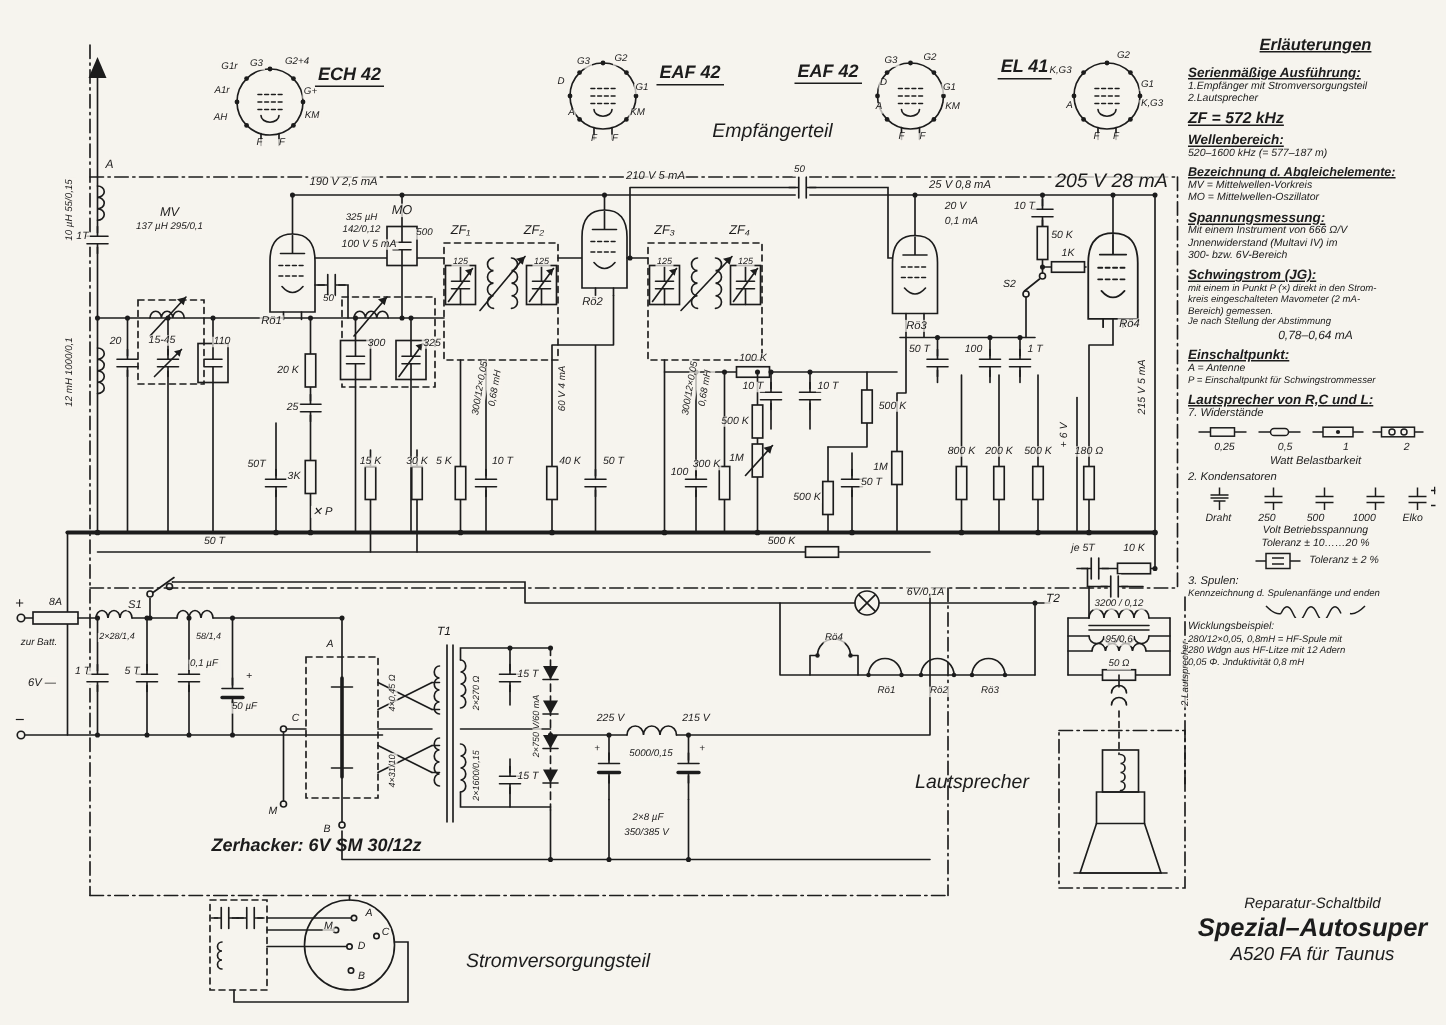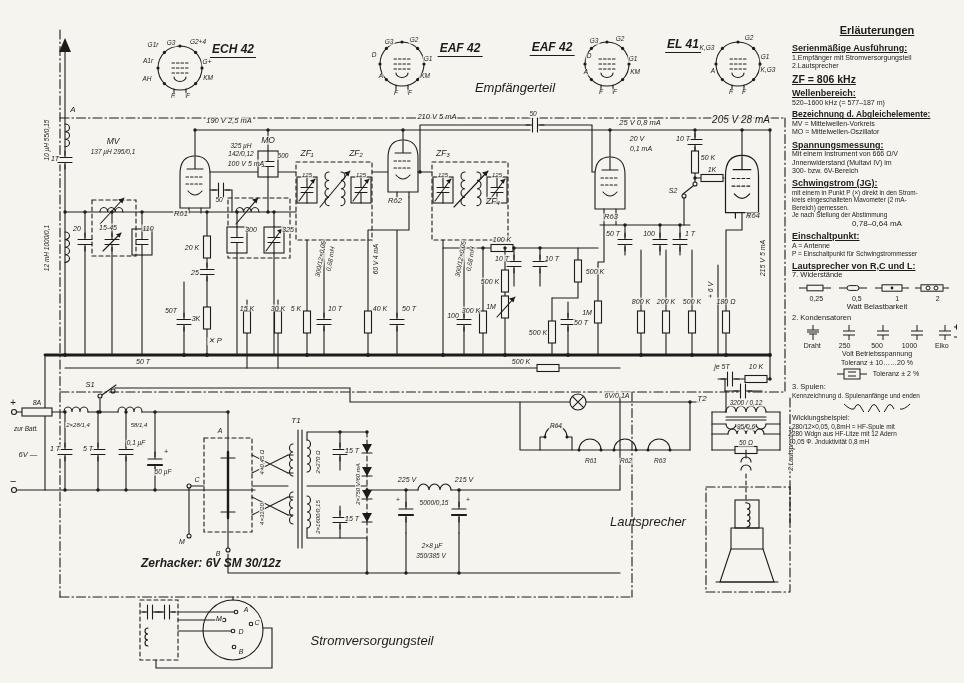--- a/index.html
+++ b/index.html
@@ -9,21 +9,21 @@
   
   .slabel{position:absolute;white-space:nowrap;font-style:italic;line-height:1;
           color:#1c1c1c;background:rgba(246,244,238,.72);padding:0 1px;}
   
   .sec-label{position:absolute;transform:translate(-50%,-50%);white-space:nowrap;
              font-style:italic;color:#1c1c1c;}
   .tube-name{font-weight:bold;font-size:12px;border-bottom:1.3px solid #1c1c1c;padding:0 2px 1px;}
   .big13{font-size:13px;}
   .big12b{font-size:12px;font-weight:bold;}
   
-  .sidebar{position:absolute;left:792px;top:24px;width:170px;line-height:1.18;}
+  .sidebar{position:absolute;left:792px;top:24px;width:170px;font-style:italic;line-height:1.18;}
   .sb-title{font-size:11px;font-weight:bold;text-decoration:underline;text-align:center;margin-bottom:6px;}
   .sb-h{font-size:9px;font-weight:bold;text-decoration:underline;margin-top:3px;}
   .sb-h2{font-size:10.5px;font-weight:bold;text-decoration:underline;margin-top:3px;}
   .sb-t{font-size:7px;}
   .sb-ts{font-size:6.4px;}
   .sb-c{text-align:center;}
   .sb-row{display:flex;justify-content:space-between;font-size:7px;padding:0 4px;}
   .sb-row span{flex:1;text-align:center;}
   .sb-svg{display:block;margin:1px auto 0;}
   .sb-inline{display:flex;align-items:center;justify-content:center;gap:4px;font-size:7px;}
@@ -501,21 +501,21 @@
       <span class="slabel" style="left: 278px; top: 308px; font-size: 7px; transform: translate(-50%, -50%);">30 K</span>
       <span class="slabel" style="left: 296px; top: 308px; font-size: 7px; transform: translate(-50%, -50%);">5 K</span>
       <span class="slabel" style="left: 335px; top: 308px; font-size: 7px; transform: translate(-50%, -50%);">10 T</span>
       <span class="slabel" style="left: 380px; top: 308px; font-size: 7px; transform: translate(-50%, -50%);">40 K</span>
       <span class="slabel" style="left: 409px; top: 308px; font-size: 7px; transform: translate(-50%, -50%);">50 T</span>
       <span class="slabel" style="left: 143px; top: 361px; font-size: 7px; transform: translate(-50%, -50%);">50 T</span>
       <span class="slabel" style="left: 521px; top: 361px; font-size: 7px; transform: translate(-50%, -50%);">500 K</span>
       <span class="slabel" style="left: 307px; top: 153px; font-size: 8.5px; transform: translate(-50%, -50%);">ZF₁</span>
       <span class="slabel" style="left: 356px; top: 153px; font-size: 8.5px; transform: translate(-50%, -50%);">ZF₂</span>
       <span class="slabel" style="left: 443px; top: 153px; font-size: 8.5px; transform: translate(-50%, -50%);">ZF₃</span>
-      <span class="slabel" style="left: 493px; top: 153px; font-size: 8.5px; transform: translate(-50%, -50%); margin-top: 48px;">ZF₄</span>
+      <span class="slabel" style="left: 493px; top: 153px; font-size: 8.5px; transform: translate(-50%, -50%);">ZF₄</span>
       <span class="slabel" style="left: 307px; top: 175px; font-size: 6px; transform: translate(-50%, -50%);">125</span>
       <span class="slabel" style="left: 361px; top: 175px; font-size: 6px; transform: translate(-50%, -50%);">125</span>
       <span class="slabel" style="left: 443px; top: 175px; font-size: 6px; transform: translate(-50%, -50%);">125</span>
       <span class="slabel" style="left: 497px; top: 175px; font-size: 6px; transform: translate(-50%, -50%);">125</span>
       <span class="slabel" style="left: 321px; top: 259px; font-size: 6.5px; transform: translate(-50%, -50%) rotate(-80deg);">300/12×0,05</span>
       <span class="slabel" style="left: 331px; top: 259px; font-size: 6.5px; transform: translate(-50%, -50%) rotate(-80deg);">0,68 mH</span>
       <span class="slabel" style="left: 461px; top: 259px; font-size: 6.5px; transform: translate(-50%, -50%) rotate(-80deg);">300/12×0,05</span>
       <span class="slabel" style="left: 471px; top: 259px; font-size: 6.5px; transform: translate(-50%, -50%) rotate(-80deg);">0,68 mH</span>
       <span class="slabel" style="left: 437px; top: 117px; font-size: 7.5px; transform: translate(-50%, -50%);">210 V  5 mA</span>
       <span class="slabel" style="left: 395px; top: 201px; font-size: 7.5px; transform: translate(-50%, -50%);">Rö2</span>
@@ -537,39 +537,39 @@
       <span class="slabel" style="left: 726px; top: 301px; font-size: 7px; transform: translate(-50%, -50%);">180 Ω</span>
       <span class="slabel" style="left: 533px; top: 114px; font-size: 6.5px; transform: translate(-50%, -50%);">50</span>
       <span class="slabel" style="left: 640px; top: 123px; font-size: 7.5px; transform: translate(-50%, -50%);">25 V  0,8 mA</span>
       <span class="slabel" style="left: 637px; top: 138px; font-size: 7px; transform: translate(-50%, -50%);">20 V</span>
       <span class="slabel" style="left: 641px; top: 148px; font-size: 7px; transform: translate(-50%, -50%);">0,1 mA</span>
       <span class="slabel" style="left: 611px; top: 217px; font-size: 7.5px; transform: translate(-50%, -50%);">Rö3</span>
       <span class="slabel" style="left: 683px; top: 138px; font-size: 7px; transform: translate(-50%, -50%);">10 T</span>
       <span class="slabel" style="left: 708px; top: 157px; font-size: 7px; transform: translate(-50%, -50%);">50 K</span>
       <span class="slabel" style="left: 712px; top: 169px; font-size: 7px; transform: translate(-50%, -50%);">1K</span>
       <span class="slabel" style="left: 673px; top: 190px; font-size: 7px; transform: translate(-50%, -50%);">S2</span>
-      <span class="slabel" style="left: 741px; top: 120px; font-size: 10px; transform: translate(-50%, -50%);">205 V  28 mA</span>
+      <span class="slabel" style="left: 741px; top: 120px; font-size: 13px; transform: translate(-50%, -50%);">205 V  28 mA</span>
       <span class="slabel" style="left: 753px; top: 216px; font-size: 7.5px; transform: translate(-50%, -50%);">Rö4</span>
       <span class="slabel" style="left: 613px; top: 233px; font-size: 7px; transform: translate(-50%, -50%);">50 T</span>
       <span class="slabel" style="left: 649px; top: 233px; font-size: 7px; transform: translate(-50%, -50%);">100</span>
       <span class="slabel" style="left: 690px; top: 233px; font-size: 7px; transform: translate(-50%, -50%);">1 T</span>
       <span class="slabel" style="left: 710px; top: 290px; font-size: 7px; transform: translate(-50%, -50%) rotate(-90deg);">+ 6 V</span>
       <span class="slabel" style="left: 762px; top: 258px; font-size: 7px; transform: translate(-50%, -50%) rotate(-90deg);">215 V  5 mA</span>
       <span class="slabel" style="left: 722px; top: 366px; font-size: 7px; transform: translate(-50%, -50%);">je 5T</span>
       <span class="slabel" style="left: 756px; top: 366px; font-size: 7px; transform: translate(-50%, -50%);">10 K</span>
       <span class="slabel" style="left: 617px; top: 395px; font-size: 7px; transform: translate(-50%, -50%);">6V/0,1A</span>
       <span class="slabel" style="left: 702px; top: 399px; font-size: 8px; transform: translate(-50%, -50%);">T2</span>
       <span class="slabel" style="left: 746px; top: 403px; font-size: 6.5px; transform: translate(-50%, -50%);">3200 / 0,12</span>
       <span class="slabel" style="left: 746px; top: 427px; font-size: 6.5px; transform: translate(-50%, -50%);">95/0,6</span>
       <span class="slabel" style="left: 746px; top: 443px; font-size: 6.5px; transform: translate(-50%, -50%);">50 Ω</span>
       <span class="slabel" style="left: 556px; top: 426px; font-size: 6.5px; transform: translate(-50%, -50%);">Rö4</span>
       <span class="slabel" style="left: 591px; top: 461px; font-size: 6.5px; transform: translate(-50%, -50%);">Rö1</span>
       <span class="slabel" style="left: 626px; top: 461px; font-size: 6.5px; transform: translate(-50%, -50%);">Rö2</span>
       <span class="slabel" style="left: 660px; top: 461px; font-size: 6.5px; transform: translate(-50%, -50%);">Rö3</span>
-      <span class="slabel" style="left: 90px; top: 385px; font-size: 7.5px; transform: translate(-50%, -50%);">S1</span>
+      <span class="slabel" style="left: 90px; top: 403px; font-size: 7.5px; transform: translate(-50%, -50%);">S1</span>
       <span class="slabel" style="left: 78px; top: 425px; font-size: 6px; transform: translate(-50%, -50%);">2×28/1,4</span>
       <span class="slabel" style="left: 139px; top: 425px; font-size: 6px; transform: translate(-50%, -50%);">58/1,4</span>
       <span class="slabel" style="left: 55px; top: 448px; font-size: 7px; transform: translate(-50%, -50%);">1 T</span>
       <span class="slabel" style="left: 88px; top: 448px; font-size: 7px; transform: translate(-50%, -50%);">5 T</span>
       <span class="slabel" style="left: 136px; top: 443px; font-size: 6.5px; transform: translate(-50%, -50%);">0,1 µF</span>
       <span class="slabel" style="left: 163px; top: 472px; font-size: 6.5px; transform: translate(-50%, -50%);">50 µF</span>
       <span class="slabel" style="left: 166px; top: 451px; font-size: 7px; transform: translate(-50%, -50%);">+</span>
       <span class="slabel" style="left: 13px; top: 403px; font-size: 10px; transform: translate(-50%, -50%);">+</span>
       <span class="slabel" style="left: 37px; top: 402px; font-size: 7px; transform: translate(-50%, -50%);">8A</span>
       <span class="slabel" style="left: 26px; top: 429px; font-size: 6.5px; transform: translate(-50%, -50%);">zur Batt.</span>
@@ -609,21 +609,21 @@
   <div class="sec-label big13" style="left:515px;top:87px">Empfängerteil</div>
   <div class="sec-label big12b" style="left:211px;top:563px">Zerhacker: 6V SM 30/12z</div>
   <div class="sec-label big13" style="left:372px;top:640px">Stromversorgungsteil</div>
   <div class="sec-label big13" style="left:648px;top:521px">Lautsprecher</div>
 
   <div class="sidebar">
     <div class="sb-title">Erläuterungen</div>
     <div class="sb-h">Serienmäßige Ausführung:</div>
     <div class="sb-t">1.Empfänger mit Stromversorgungsteil</div>
     <div class="sb-t">2.Lautsprecher</div>
-    <div class="sb-h2">ZF = 806 kHz</div>
+    <div class="sb-h2">ZF = 572 kHz</div>
     <div class="sb-h">Wellenbereich:</div>
     <div class="sb-t">520–1600 kHz (= 577–187 m)</div>
     <div class="sb-h" style="font-size:8.4px">Bezeichnung d. Abgleichelemente:</div>
     <div class="sb-t">MV = Mittelwellen-Vorkreis</div>
     <div class="sb-t">MO = Mittelwellen-Oszillator</div>
     <div class="sb-h">Spannungsmessung:</div>
     <div class="sb-t">Mit einem Instrument von 666 Ω/V</div>
     <div class="sb-t">Jnnenwiderstand (Multavi IV) im</div>
     <div class="sb-t">300- bzw. 6V-Bereich</div>
     <div class="sb-h">Schwingstrom (JG):</div>
@@ -687,14 +687,19 @@
     <svg class="sb-svg" width="70" height="12" stroke="#1c1c1c" fill="none">
       <path d="M2,4 q6,6 10,5 M58,9 q4,1 10,-5"></path>
       <path d="M12,9 q4,-9 8,0 t8,0 t8,0 t8,0 t8,0"></path>
     </svg>
     <div class="sb-t" style="margin-top:2px">Wicklungsbeispiel:</div>
     <div class="sb-ts">280/12×0,05, 0,8mH = HF-Spule mit</div>
     <div class="sb-ts">280 Wdgn aus HF-Litze mit 12 Adern</div>
     <div class="sb-ts">0,05 Φ. Jnduktivität 0,8 mH</div>
   </div>
 
+  <div class="tblock">
+    <div class="tb1">Reparatur-Schaltbild</div>
+    <div class="tb2">Spezial–Autosuper</div>
+    <div class="tb3">A520 FA für Taunus</div>
+  </div>
 
 </div>
 
 </body></html>

